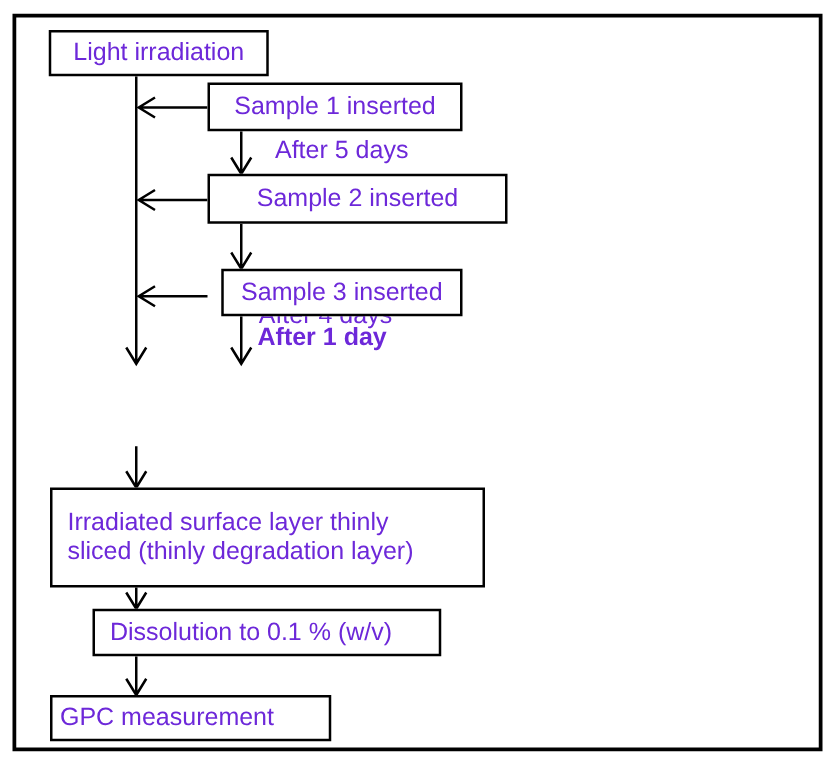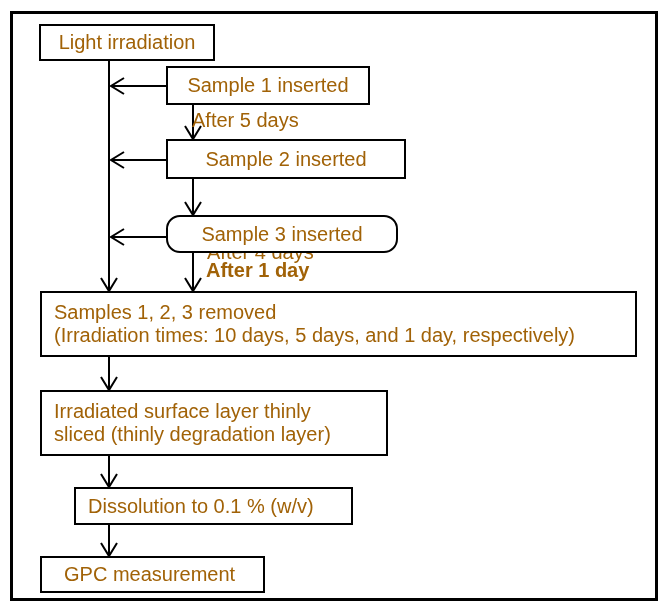--- a/index.html
+++ b/index.html
@@ -6,21 +6,21 @@
     margin: 0;
     padding: 0;
     background: #ffffff;
   }
   .canvas {
     position: relative;
     width: 672px;
     height: 614px;
     background: #ffffff;
     font-family: "Liberation Sans", sans-serif;
-    color: #a16207;
+    color: #6d28d9;
     overflow: hidden;
   }
   .frame {
     position: absolute;
     left: 10px;
     top: 11px;
     width: 648px;
     height: 590px;
     border: 3px solid #000000;
     box-sizing: border-box;
@@ -84,49 +84,43 @@
   </svg>
 
   <div class="node center" style="left:39px; top:24px; width:176px; height:37px;">
     <span>Light irradiation</span>
   </div>
 
   <div class="node center" style="left:166px; top:66px; width:204px; height:39px;text-align:right;">
     <span>Sample 1 inserted</span>
   </div>
 
-  <div class="edge-label" style="left:192px; top:110px;">After 5 days</div>
+  <div class="edge-label" style="left:220px; top:110px;">After 5 days</div>
 
   <div class="node center" style="left:166px; top:139px; width:240px; height:40px;">
     <span>Sample 2 inserted</span>
   </div>
 
   <div class="edge-label" style="left:207px; top:202px;margin-top:40px;">After 4 days</div>
 
-  <div class="node center" style="left:166px; top:215px; width:232px; height:38px;border-radius:14px;">
+  <div class="node center" style="left:177px; top:215px; width:193px; height:38px;">
     <span>Sample 3 inserted</span>
   </div>
 
   <div class="edge-label" style="left:206px; top:260px;font-weight:bold;">After 1 day</div>
 
-  <div class="node left" style="left:40px; top:291px; width:597px; height:66px;">
-    <div>
-      <div>Samples 1, 2, 3 removed</div>
-      <div>(Irradiation times: 10 days, 5 days, and 1 day, respectively)</div>
-    </div>
-  </div>
 
-  <div class="node left" style="left:40px; top:390px; width:348px; height:66px;">
+  <div class="node left" style="left:40px; top:390px; width:348px; height:80px;">
     <div>
       <div>Irradiated surface layer thinly</div>
       <div>sliced (thinly degradation layer)</div>
     </div>
   </div>
 
   <div class="node left" style="left:41px; top:487px; width:279px; height:38px;margin-left:33px;">
     <span>Dissolution to 0.1 % (w/v)</span>
   </div>
 
-  <div class="node left" style="left:40px; top:556px; width:225px; height:37px; padding-left:22px;">
+  <div class="node left" style="left:40px; top:556px; width:225px; height:37px; padding-left:6px;">
     <span>GPC measurement</span>
   </div>
 
 </div>
 
 </body></html>

